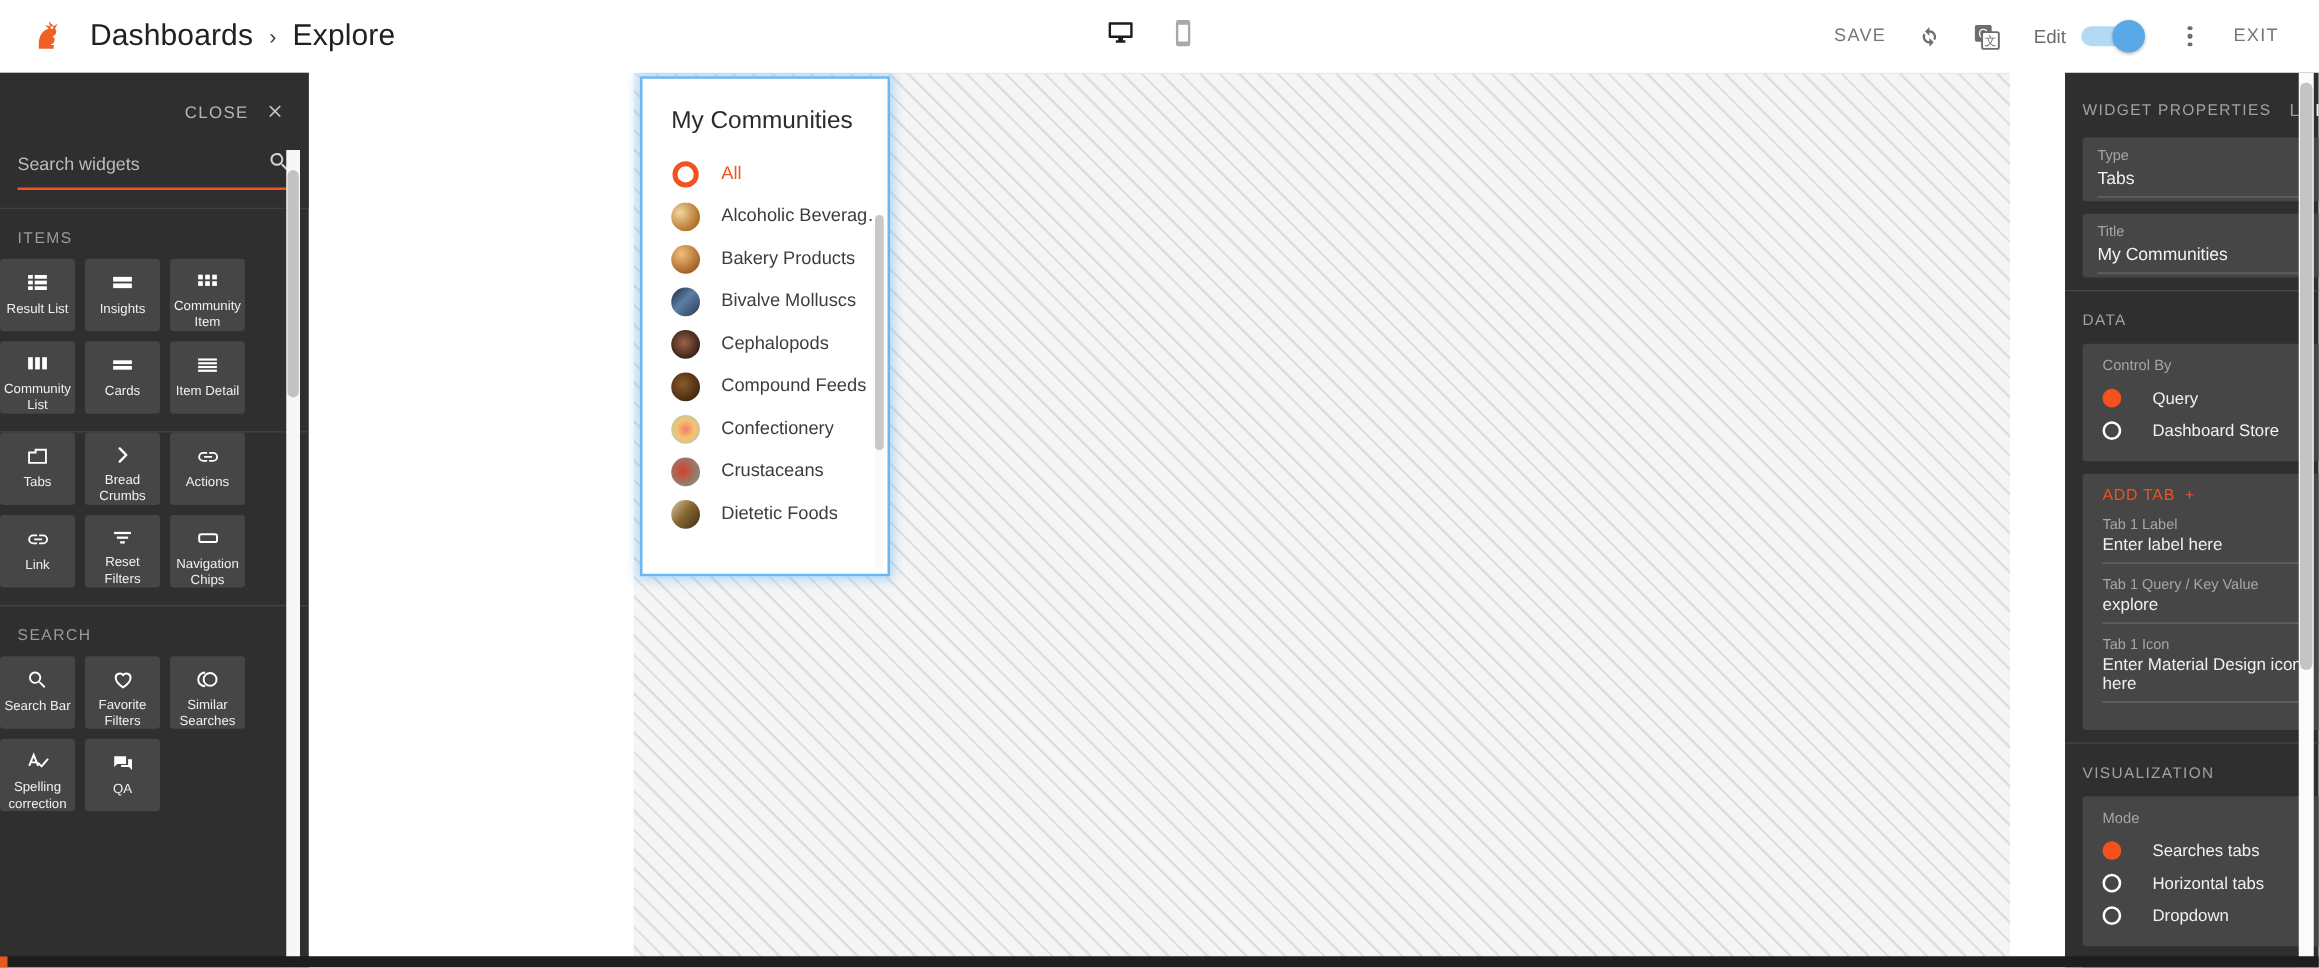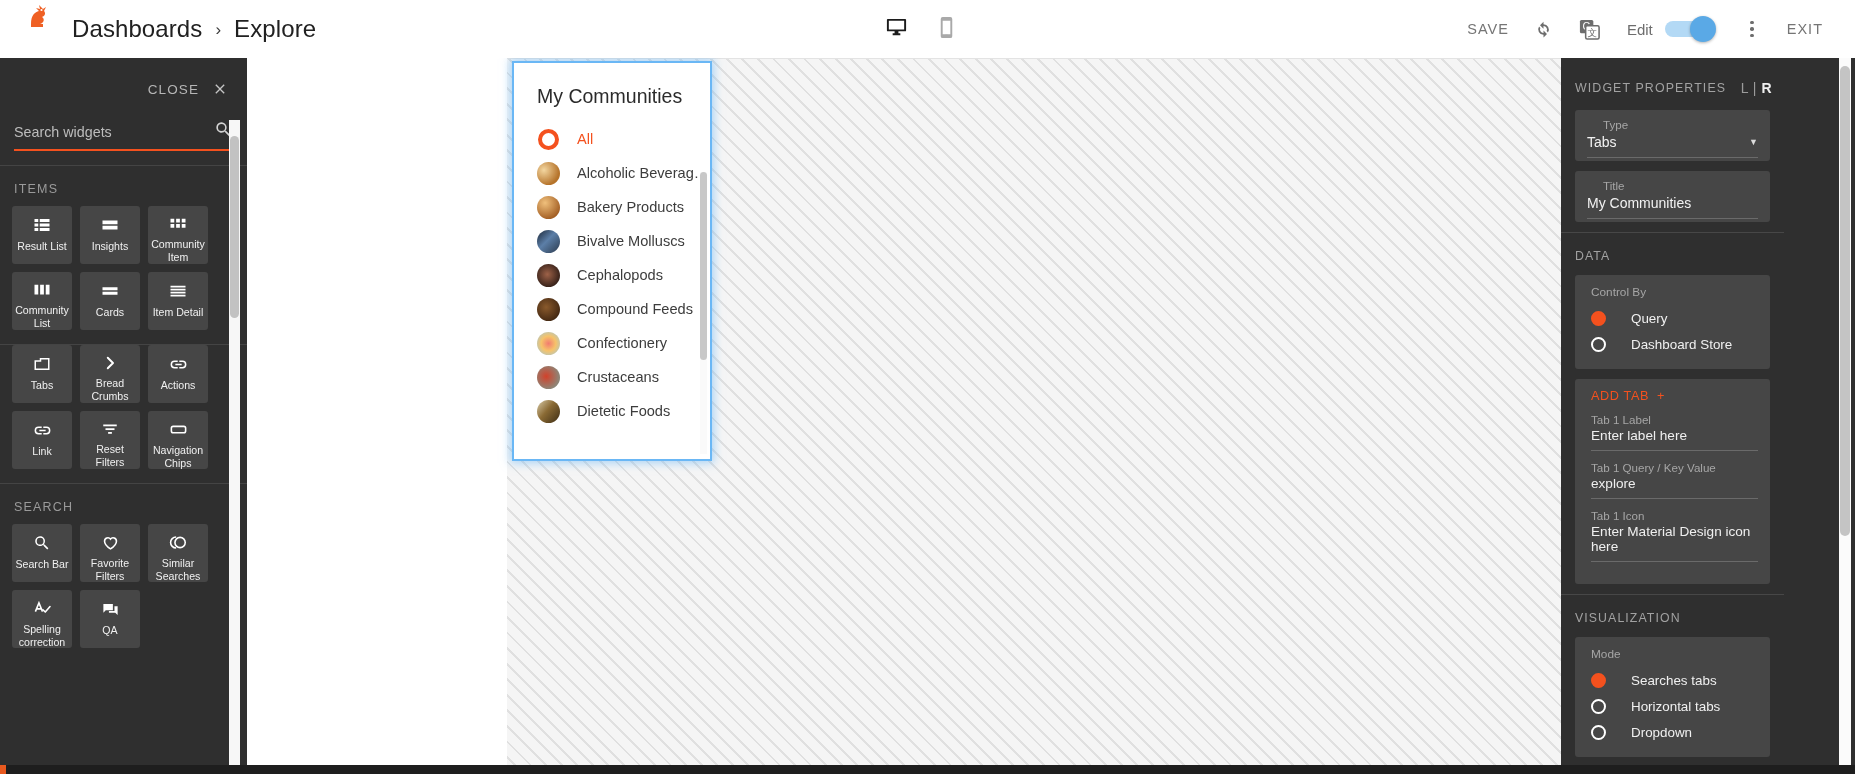--- a/index.html
+++ b/index.html
@@ -7,21 +7,21 @@
     width: 1855px; height: 774px;
     overflow: hidden;
     font-family: "Liberation Sans", sans-serif;
     background: #ffffff;
   }
   #app { position: relative; width: 1855px; height: 774px; }
 
   
   .topbar {
     position: absolute; left: 0; top: 0; width: 1855px; height: 58px;
-    background: #ffffff; display: flex; 
+    background: #ffffff; display: flex; align-items: center;
     z-index: 40;
   }
   .logo {
     margin-left: 20px; width: 34px; height: 34px;
     display: flex; align-items: center; justify-content: center;
   }
   .breadcrumb { display: flex; align-items: center; margin-left: 18px; }
   .crumb {
     font-size: 24px; color: #212121; letter-spacing: .1px;
   }
@@ -79,21 +79,21 @@
     color: #d8d8d8; font-size: 14.3px; font-family: "Liberation Sans", sans-serif;
   }
   .sb-search-row input::placeholder { color: #bdbdbd; }
   .sb-divider { height: 1px; background: #444; }
   .sb-section-title {
     font-size: 12.5px; color: #9a9a9a; letter-spacing: 1.2px;
     padding: 16px 0 10px 14px;
   }
   .sb-grid {
     display: grid; grid-template-columns: repeat(3, 60px); gap: 8px;
-    padding: 0 14px 14px 12px;
+    padding: 0 14px 14px 0;
   }
   .w-tile {
     width: 60px; height: 58px; background: #464646; border-radius: 3px;
     display: flex; flex-direction: column; align-items: center; justify-content: flex-start;
     padding-top: 9px; cursor: grab; overflow: hidden;
   }
   .w-tile .ico { height: 20px; display:flex; align-items:center; justify-content:center; margin-bottom: 5px; }
   .w-tile .lbl {
     font-size: 10.6px; color: #f0f0f0; text-align: center; line-height: 13px;
     padding: 0 2px;
@@ -153,42 +153,42 @@
   .wc-scroll-track {
     position: absolute; right: 3px; top: 50px; width: 7px; height: 282px; background: #fafafa;
   }
   .wc-scroll-thumb {
     position: absolute; right: 3px; top: 50px; width: 7px; height: 188px;
     background: #c8c8c8; border-radius: 4px;
   }
 
   
   .rightpanel {
-    position: absolute; right: 0; top: 58px; width: 294px; height: 716px;
+    position: absolute; right: 0; top: 58px; width: 203px; height: 716px;
     background: #2f2f2f; color: #e3e3e3; overflow: hidden; z-index: 30;
   }
   .rp-scroll-track {
     position: absolute; right: 4px; top: 0; width: 12px; height: 716px; background: #fbfbfb;
   }
   .rp-scroll-thumb {
     position: absolute; right: 5px; top: 8px; width: 10px; height: 470px;
     background: #c4c4c4; border-radius: 5px;
   }
   .rp-inner { width: 223px; }
   .rp-head {
     display: flex; align-items: center; justify-content: space-between;
     padding: 22px 12px 14px 14px;
   }
   .rp-head-title { font-size: 12.4px; letter-spacing: 1.1px; color: #a2a2a2; }
   .rp-lr { font-size: 14px; color: #9b9b9b; letter-spacing: .5px; }
   .rp-lr b { color: #efefef; font-weight: 700; }
   .rp-field {
     background: #464646; border-radius: 3px; margin: 0 14px 10px 14px; padding: 8px 12px 3px 12px;
   }
-  .rp-field .flabel { font-size: 11.6px; color: #a6a6a6; margin-bottom: 3px; margin-left: 16px; }
+  .rp-field .flabel { font-size: 11.6px; color: #a6a6a6; margin-bottom: 3px; }
   .rp-field .fvalue {
     font-size: 14px; color: #f2f2f2; padding-bottom: 7px;
     border-bottom: 1px solid #6a6a6a; display:flex; align-items:center; justify-content:space-between;
   }
   .caret { font-size: 9px; color: #dcdcdc; }
   .rp-section-bar { height: 1px; background: #474747; margin: 8px 0 0 0; }
   .rp-section-title {
     font-size: 12.3px; letter-spacing: 1.1px; color: #a2a2a2; padding: 16px 0 12px 14px;
   }
   .rp-card { background: #464646; border-radius: 3px; margin: 0 14px 10px 14px; padding: 10px 12px 12px 16px;}

